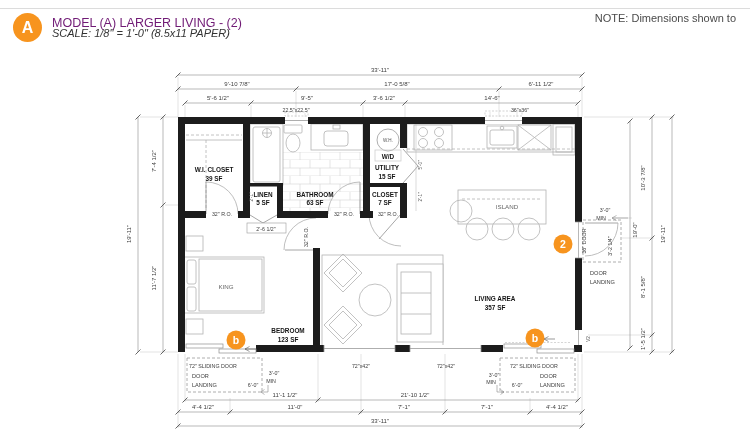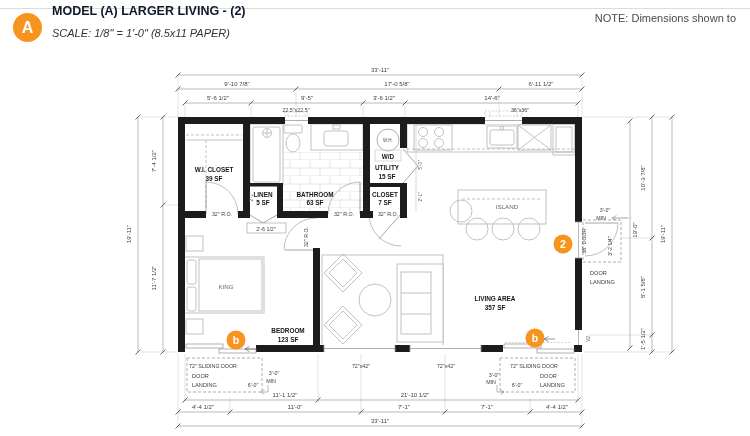--- a/index.html
+++ b/index.html
@@ -2,21 +2,21 @@
 <html><head>
 <meta charset="utf-8">
 <style>
   html,body{margin:0;padding:0;background:#fff;}
   .sheet{position:relative;width:750px;height:436px;background:#fff;
          font-family:"Liberation Sans",sans-serif;overflow:hidden;}
   .toprule{position:absolute;top:8px;left:0;width:750px;height:1px;background:#dcdcdc;}
   .marker-a{position:absolute;left:13px;top:13px;width:29px;height:29px;border-radius:50%;
             background:#F7941E;color:#fff;font-weight:bold;font-size:16px;
             display:flex;align-items:center;justify-content:center;}
-  .title{position:absolute;left:52px;top:4px;font-size:12.5px;font-weight:bold;color:#0f172a;}
+  .title{position:absolute;left:52px;top:16px;font-size:12.5px;font-weight:normal;color:#701a75;}
   .scale{position:absolute;left:52px;top:27px;font-size:11px;font-style:italic;color:#333;}
   .note{position:absolute;right:14px;top:12px;text-align:right;font-size:11px;color:#4a4a4a;line-height:1.25;margin-left:24px;}
   svg{position:absolute;left:0;top:0;}
   svg text{font-family:"Liberation Sans",sans-serif;}
   .dim{font-size:6px;fill:#3d3d3d;text-anchor:middle;}
   .dims{font-size:5.3px;fill:#3d3d3d;text-anchor:middle;}
   .dimL{font-size:5.6px;fill:#3d3d3d;text-anchor:start;}
   .room{font-size:6.4px;font-weight:bold;fill:#151515;text-anchor:middle;}
   .lite{font-size:6.2px;fill:#666;text-anchor:middle;}
   .tiny{font-size:4.6px;fill:#555;text-anchor:middle;}

